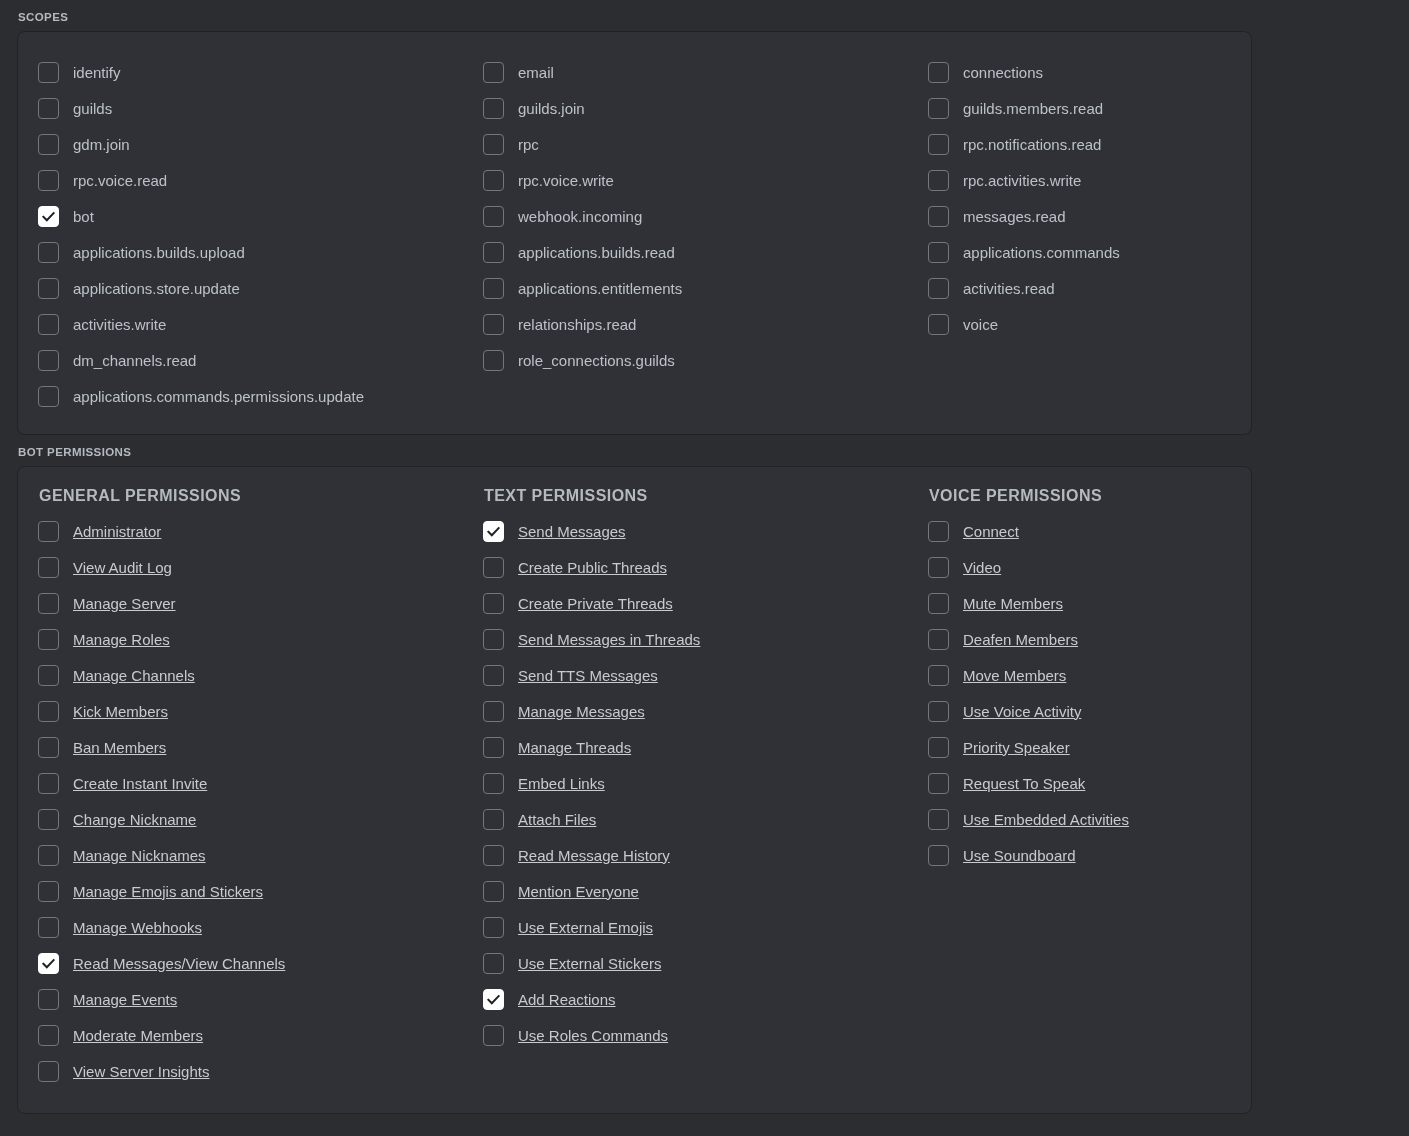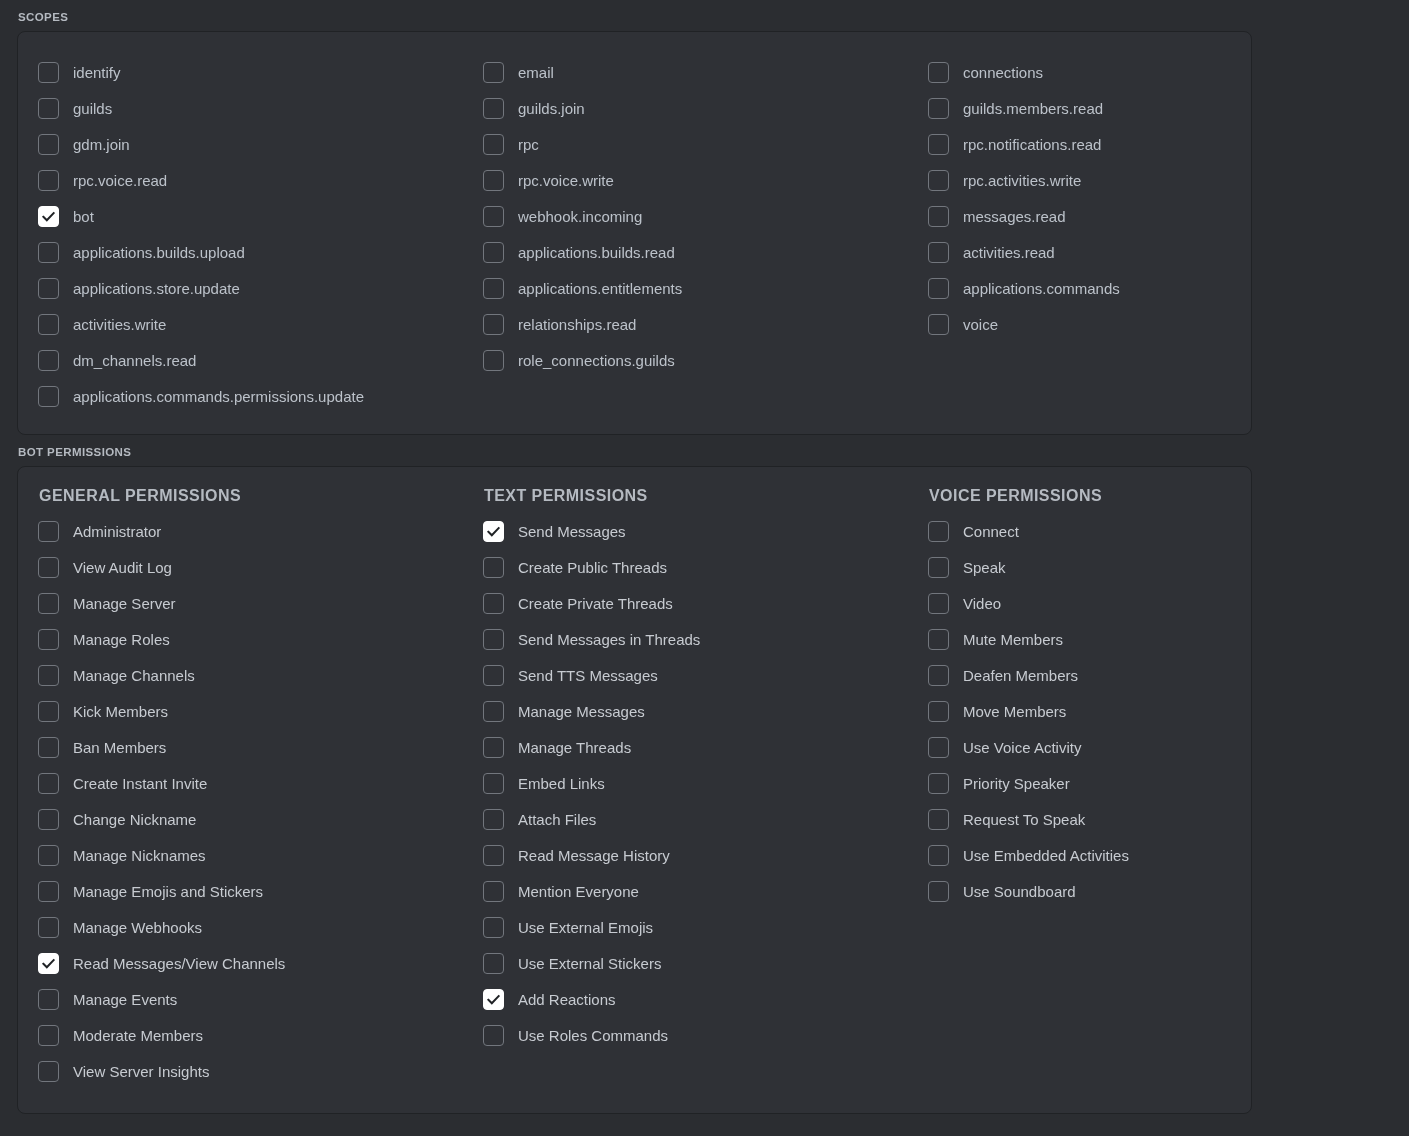--- a/index.html
+++ b/index.html
@@ -123,20 +123,21 @@
     white-space: nowrap;
   }
 
   .scopes-grid .cb-label {
     color: #bcc2ca;
     font-size: 15px;
   }
 
   .perm-columns .cb-label {
     color: #c7cbd1;
+    text-decoration: underline;
   }
 
   .perm-col .cb-row { height: 36px; }
 </style>
 </head>
 <body>
 
 <div class="page">
 
   <div class="section-caption">SCOPES</div>
@@ -241,25 +242,25 @@
         <div class="cb-row">
           <span class="cb"></span>
           <span class="cb-label">rpc.activities.write</span>
         </div>
         <div class="cb-row">
           <span class="cb"></span>
           <span class="cb-label">messages.read</span>
         </div>
         <div class="cb-row">
           <span class="cb"></span>
+          <span class="cb-label">applications.commands</span>
+        </div>
+        <div class="cb-row">
+          <span class="cb"></span>
           <span class="cb-label">activities.read</span>
-        </div>
-        <div class="cb-row">
-          <span class="cb"></span>
-          <span class="cb-label">applications.commands</span>
         </div>
         <div class="cb-row">
           <span class="cb"></span>
           <span class="cb-label">voice</span>
         </div>
         <div class="cb-row empty"></div>
         <div class="cb-row empty"></div>
       </div>
   </div>
 
@@ -424,24 +425,20 @@
 
       <div class="perm-col">
         <div class="perm-col-title">VOICE PERMISSIONS</div>
         <div>
             <div class="cb-row">
               <span class="cb"></span>
               <span class="cb-label">Connect</span>
             </div>
             <div class="cb-row">
               <span class="cb"></span>
-              <span class="cb-label">Speak</span>
-            </div>
-            <div class="cb-row">
-              <span class="cb"></span>
               <span class="cb-label">Video</span>
             </div>
             <div class="cb-row">
               <span class="cb"></span>
               <span class="cb-label">Mute Members</span>
             </div>
             <div class="cb-row">
               <span class="cb"></span>
               <span class="cb-label">Deafen Members</span>
             </div>

